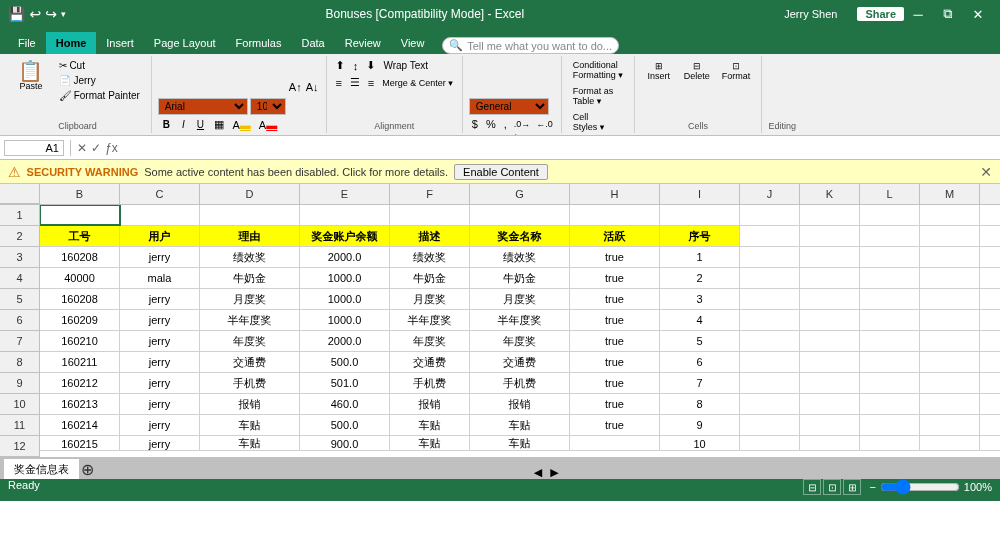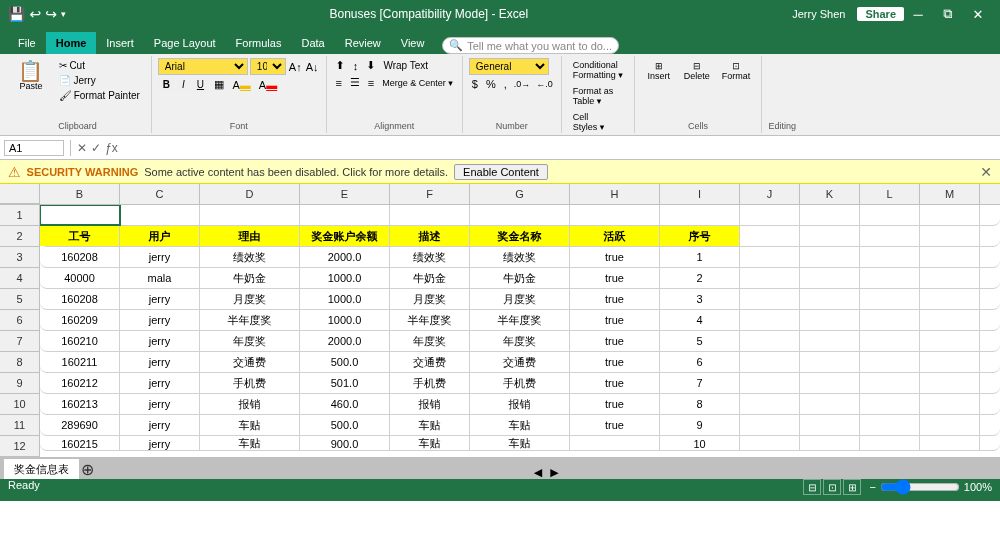--- a/index.html
+++ b/index.html
@@ -111,21 +111,21 @@
       align-items: center;
       background: #fff;
       padding: 0 4px;
       gap: 4px;
     }
     #cell-ref {
       width: 60px;
       border: 1px solid #c0c0c0;
       padding: 1px 4px;
       font-size: 11px;
-      text-align: left;
+      text-align: right;
     }
     .formula-divider {
       width: 1px;
       height: 16px;
       background: #c0c0c0;
       margin: 0 2px;
     }
     .formula-icons { display: flex; gap: 4px; font-size: 12px; color: #666; }
     #formula-input {
       flex: 1;
@@ -218,21 +218,20 @@
     }
 
     #cells-grid {
       flex: 1;
       overflow: hidden;
     }
     .grid-row {
       display: flex;
       height: 21px;
       border-bottom: 1px solid #d0d0d0;
-      border-radius: 7px;
     }
     .cell {
       border-right: 1px solid #d0d0d0;
       display: flex;
       align-items: center;
       padding: 0 4px;
       font-size: 11px;
       white-space: nowrap;
       overflow: hidden;
       cursor: cell;
@@ -274,21 +273,22 @@
     }
     .zoom-slider { display: flex; align-items: center; gap: 4px; }
 
     
     .font-group { display: flex; flex-direction: column; gap: 2px; }
     .font-row { display: flex; align-items: center; gap: 2px; }
     .font-select {
       border: 1px solid #c0c0c0;
       font-size: 10px;
       padding: 1px 2px;
-      background: #fde047;
+      background: #c2410c;
+      margin-top: 40px;
     }
     .font-name-select { width: 90px; }
     .font-size-select { width: 36px; }
     .bold-btn { font-weight: bold; }
     .italic-btn { font-style: italic; }
     .underline-btn { text-decoration: underline; }
 
     .help-search {
       display: flex;
       align-items: center;
@@ -298,21 +298,21 @@
       margin: 0 8px;
       background: #fff;
       font-size: 11px;
       color: #888;
       gap: 4px;
     }
 
     .user-area {
       display: flex;
       align-items: center;
-      gap: 12px;
+      gap: 20px;
       font-size: 11px;
       color: #fff;
       justify-content: center;
     }
   </style>
 </head>
 <body>
 
 <div id="title-bar">
   <div class="quick-access">
@@ -665,21 +665,21 @@
         <div class="cell col-g center">报销</div>
         <div class="cell col-h center">true</div>
         <div class="cell col-i center">8</div>
         <div class="cell col-j"></div>
         <div class="cell col-k"></div>
         <div class="cell col-l"></div>
         <div class="cell col-m"></div>
         <div class="cell col-n"></div>
       </div>
       <div class="grid-row">
-        <div class="cell col-b center">289690</div>
+        <div class="cell col-b center">160214</div>
         <div class="cell col-c center">jerry</div>
         <div class="cell col-d center">车贴</div>
         <div class="cell col-e center">500.0</div>
         <div class="cell col-f center">车贴</div>
         <div class="cell col-g center">车贴</div>
         <div class="cell col-h center">true</div>
         <div class="cell col-i center">9</div>
         <div class="cell col-j"></div>
         <div class="cell col-k"></div>
         <div class="cell col-l"></div>

